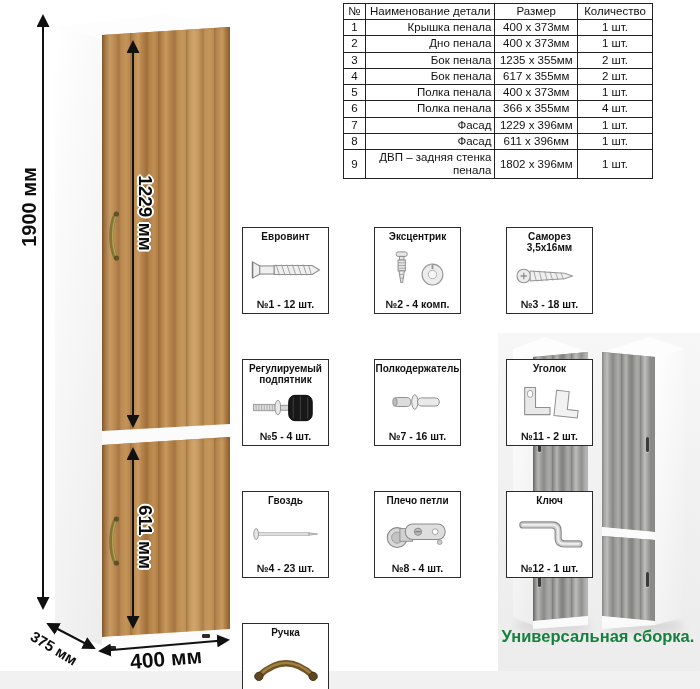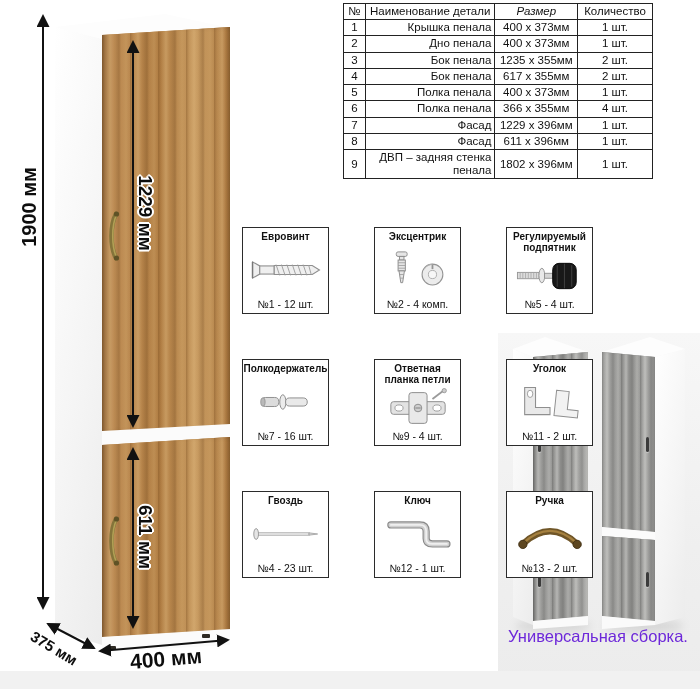--- a/index.html
+++ b/index.html
@@ -61,39 +61,39 @@
           -1px -1px 0 #fff,1px -1px 0 #fff,-1px 1px 0 #fff,1px 1px 0 #fff; }
   .dims-svg { left:0; top:0; width:260px; height:689px; z-index:5; pointer-events:none; }
 
   
   .parts-table { left:343px; top:3px; width:310px; border-collapse:collapse;
     font-size:11.5px; line-height:1.15; color:#111; }
   .parts-table th, .parts-table td { border:1px solid #222; padding:1px 3px; height:15px; }
   .parts-table th { font-weight:normal; text-align:center; }
   .parts-table td { text-align:center; }
   .parts-table td.name { text-align:right; padding-left:5px; }
-  .col-num{width:22px;} .col-name{width:130px;} .col-size{width:83px;font-style:italic;} .col-qty{width:75px;}
+  .col-num{width:22px;} .col-name{width:130px;} .col-size{width:83px;} .col-qty{width:75px;}
 
   
   .hw-grid { left:243px; top:228px; width:257px; display:grid;
     grid-template-columns:85px 85px 85px; grid-auto-rows:85px; z-index:4;gap:47px; }
   .hw-cell { border:1.5px solid #2b2b2b; background:#fff; margin:-0.75px;
     display:flex; flex-direction:column; align-items:center; padding:3px 2px 2px; }
   .hw-label { font-weight:bold; font-size:10px; line-height:1.12; text-align:center; color:#111; }
   .hw-art { flex:1; display:flex; align-items:center; justify-content:center; width:100%; }
   .hw-art svg { width:76px; height:40px; }
-  .hw-count { font-weight:normal; font-size:10.5px; color:#111; padding-bottom:1px; }
+  .hw-count { font-weight:bold; font-size:10.5px; color:#111; padding-bottom:1px; }
 
   
   .gcab-face { position:absolute; }
   .g-shadow { position:absolute; background:rgba(0,0,0,.10); filter:blur(4px); border-radius:50%; }
   .g-handle { position:absolute; width:3px; height:15px; background:#3b3b3b; border-radius:1.5px;
     box-shadow:0 1px 1px rgba(255,255,255,.4); }
   .caption { left:498px; top:627px; width:200px; text-align:center;
-    font-size:16.5px; font-weight:normal; color:#6d28d9; z-index:6; }
+    font-size:16.5px; font-weight:bold; color:#15803d; z-index:6; }
 </style>
 </head>
 <body>
 
 <svg width="0" height="0" style="position:absolute" aria-hidden="true">
   <defs>
     <symbol id="euro-screw-icon" viewBox="0 0 84 44">
       <g fill="#efefef" stroke="#8f8f8f" stroke-width="1.2">
         <path d="M5 13 L13 17.5 L13 26.5 L5 31 Z"></path>
         <rect x="13" y="17.5" width="16" height="9"></rect>
@@ -370,63 +370,72 @@
       <div class="hw-cell">
       <div class="hw-label">Эксцентрик</div>
       <div class="hw-art">
         <svg>
             <use href="#cam-bolt-icon"></use>
           </svg>
       </div>
       <div class="hw-count">№2 - 4 комп.</div>
     </div>
       <div class="hw-cell">
+      <div class="hw-label">Саморез 3,5x16мм</div>
+      <div class="hw-art">
+        <svg>
+            <use href="#small-screw-icon"></use>
+          </svg>
+      </div>
+      <div class="hw-count">№3 - 18 шт.</div>
+    </div>
+      <div class="hw-cell">
       <div class="hw-label">Регулируемый подпятник</div>
       <div class="hw-art">
         <svg>
             <use href="#adjustable-foot-icon"></use>
           </svg>
       </div>
       <div class="hw-count">№5 - 4 шт.</div>
     </div>
       <div class="hw-cell">
       <div class="hw-label">Полкодержатель</div>
       <div class="hw-art">
         <svg>
             <use href="#shelf-pin-icon"></use>
           </svg>
       </div>
       <div class="hw-count">№7 - 16 шт.</div>
     </div>
       <div class="hw-cell">
-      <div class="hw-label">Ответная планка петли</div>
-      <div class="hw-art">
-        <svg>
-            <use href="#hinge-plate-icon"></use>
-          </svg>
-      </div>
-      <div class="hw-count">№9 - 4 шт.</div>
-    </div>
-      <div class="hw-cell">
       <div class="hw-label">Уголок</div>
       <div class="hw-art">
         <svg>
             <use href="#corner-bracket-icon"></use>
           </svg>
       </div>
       <div class="hw-count">№11 - 2 шт.</div>
     </div>
       <div class="hw-cell">
       <div class="hw-label">Гвоздь</div>
       <div class="hw-art">
         <svg>
             <use href="#nail-icon"></use>
           </svg>
       </div>
       <div class="hw-count">№4 - 23 шт.</div>
+    </div>
+      <div class="hw-cell">
+      <div class="hw-label">Плечо петли</div>
+      <div class="hw-art">
+        <svg>
+            <use href="#hinge-arm-icon"></use>
+          </svg>
+      </div>
+      <div class="hw-count">№8 - 4 шт.</div>
     </div>
       <div class="hw-cell">
       <div class="hw-label">Ключ</div>
       <div class="hw-art">
         <svg>
             <use href="#hex-key-icon"></use>
           </svg>
       </div>
       <div class="hw-count">№12 - 1 шт.</div>
     </div>

